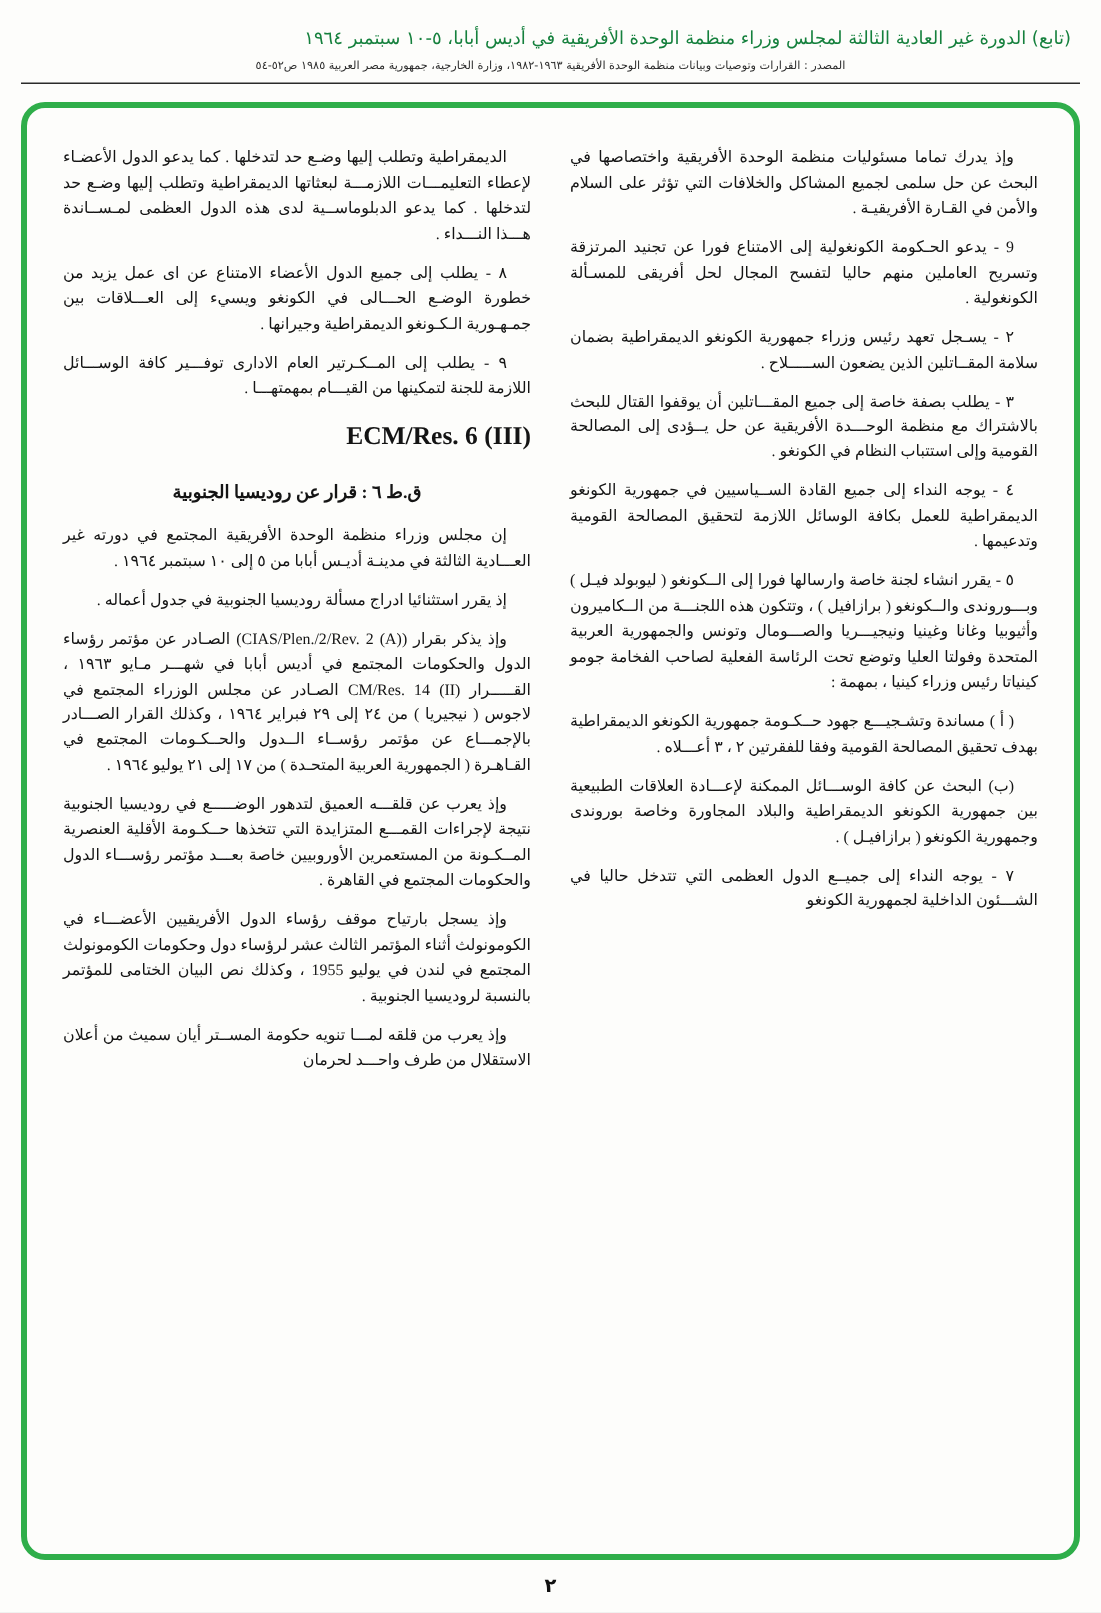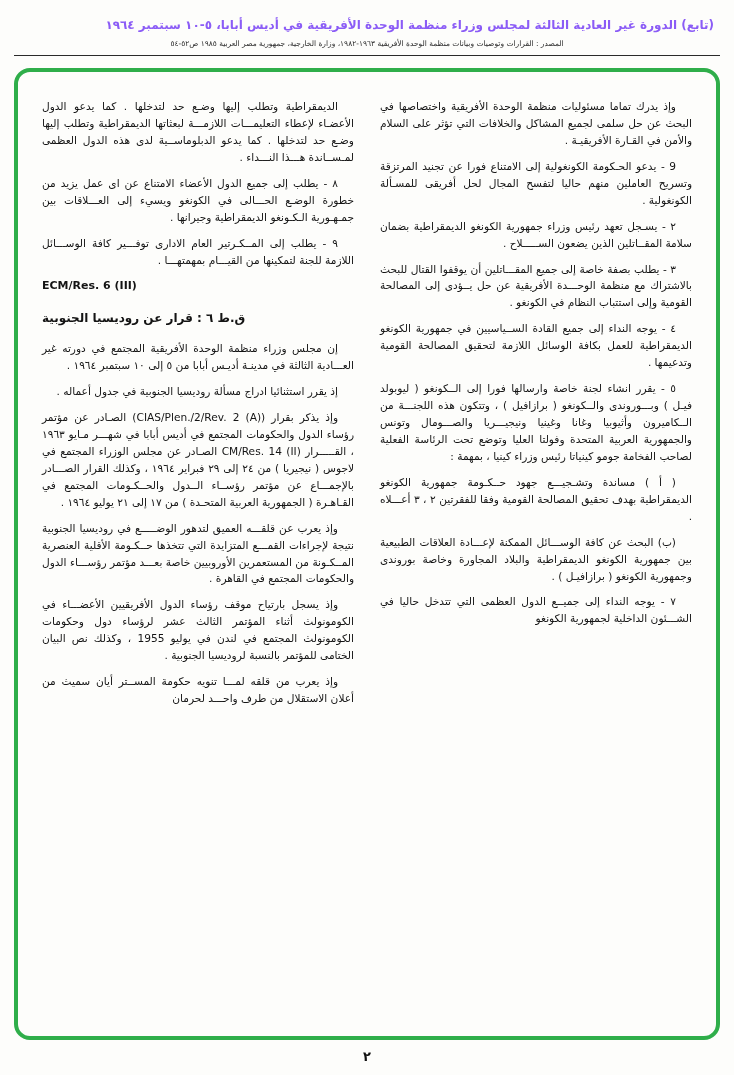--- a/index.html
+++ b/index.html
@@ -11,43 +11,43 @@
   html,body{margin:0;padding:0;background:#e8e8e8;}
   body{font-family:"DejaVu Sans", sans-serif;}
   .sheet{
     width:734px;height:1075px;margin:0 auto;background:var(--paper);
     padding:16px 14px 8px;display:flex;flex-direction:column;position:relative;
   }
   .page-header{
     direction:rtl;padding:0 6px 7px;border-bottom:1.5px solid #2a2a2a;
   }
   .header-title{
-    font-weight:bold;font-size:12px;color:#8b5cf6;line-height:1.5;
+    font-weight:normal;font-size:12px;color:#15803d;line-height:1.5;
   }
   .header-source{
     font-weight:normal;font-size:7.5px;color:#2b2b2b;text-align:center;margin-top:5px;
   }
   .content-box{
     flex:1;margin-top:12px;border:4px solid var(--box-green);
     border-radius:16px;padding:26px 24px 18px;overflow:hidden;background:var(--paper);
   }
   .columns{
     direction:rtl;display:flex;gap:26px;height:100%;
   }
   .column{
     flex:1;min-width:0;text-align:justify;font-size:10.6px;line-height:1.6;color:var(--ink);
   }
-  .para{margin:0 0 9px;text-indent:16px;}
+  .para{margin:0 0 9px;text-indent:16px;font-family:Liberation Serif, serif;}
   .para.body{}
   .para.code{
-    direction:ltr;text-align:left;text-indent:0;font-weight:bold;
-    font-size:11px;margin:4px 0 8px;
+    direction:ltr;text-align:right;text-indent:0;font-weight:bold;
+    font-size:17px;margin:4px 0 8px;
   }
   .para.heading{
-    text-align:left;text-indent:0;font-weight:bold;font-size:12px;margin:14px 0 12px;
+    text-align:center;text-indent:0;font-weight:bold;font-size:12px;margin:14px 0 12px;
   }
   .page-footer{
     text-align:center;padding:6px 0 2px;
   }
   .page-number{
     display:inline-block;font-weight:bold;font-size:13px;color:#111;
   }
 </style>
 </head>
 <body>

